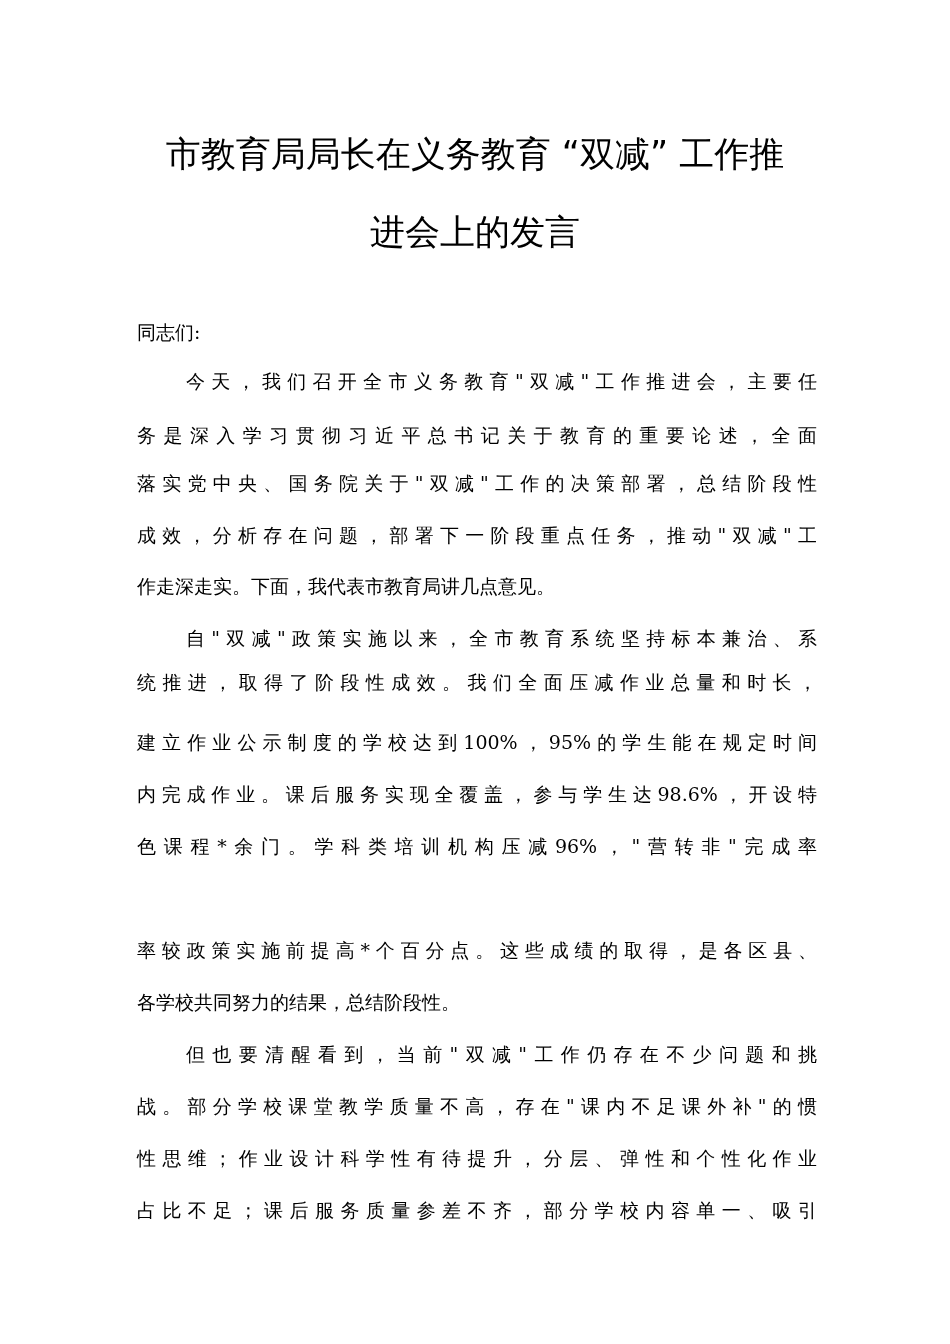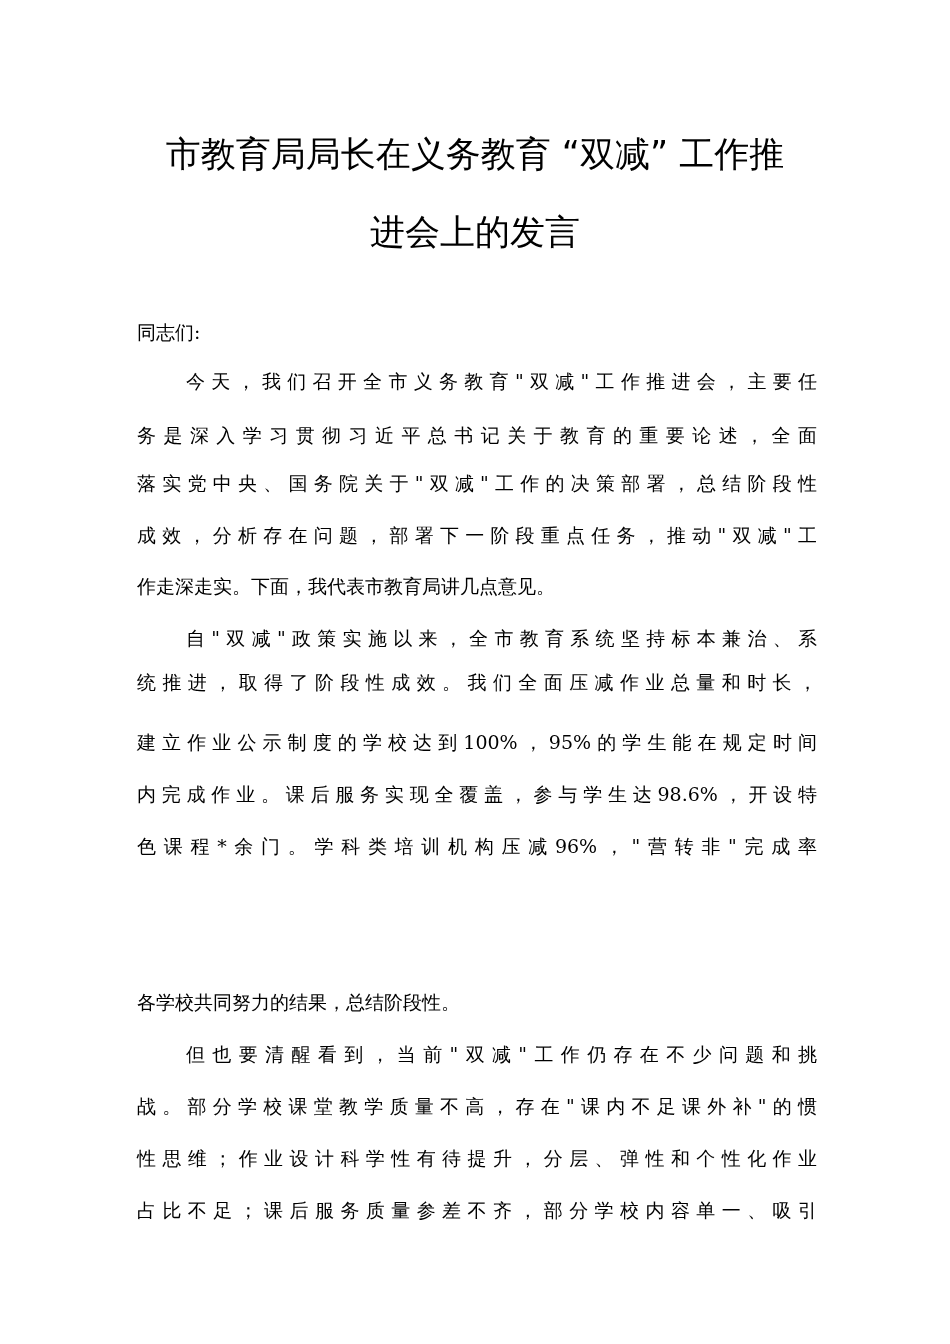--- a/index.html
+++ b/index.html
@@ -64,20 +64,21 @@
   <div class="body-line" style="top:420px;">务是深入学习贯彻习近平总书记关于教育的重要论述，全面</div>
   <div class="body-line" style="top:468px;">落实党中央、国务院关于"双减"工作的决策部署，总结阶段性</div>
   <div class="body-line" style="top:520px;">成效，分析存在问题，部署下一阶段重点任务，推动"双减"工</div>
   <div class="body-line last" style="top:571px;">作走深走实。下面，我代表市教育局讲几点意见。</div>
 
   <div class="body-line indent" style="top:623px;">自"双减"政策实施以来，全市教育系统坚持标本兼治、系</div>
   <div class="body-line" style="top:667px;">统推进，取得了阶段性成效。我们全面压减作业总量和时长，</div>
   <div class="body-line" style="top:727px;">建立作业公示制度的学校达到100%，95%的学生能在规定时间</div>
   <div class="body-line" style="top:779px;">内完成作业。课后服务实现全覆盖，参与学生达98.6%，开设特</div>
   <div class="body-line" style="top:831px;">色课程*余门。学科类培训机构压减96%，"营转非"完成率</div>
+  <div class="body-line" style="top:935px;">率较政策实施前提高*个百分点。这些成绩的取得，是各区县、</div>
   <div class="body-line last" style="top:987px;">各学校共同努力的结果，总结阶段性。</div>
 
   <div class="body-line indent" style="top:1039px;">但也要清醒看到，当前"双减"工作仍存在不少问题和挑</div>
   <div class="body-line" style="top:1091px;">战。部分学校课堂教学质量不高，存在"课内不足课外补"的惯</div>
   <div class="body-line" style="top:1143px;">性思维；作业设计科学性有待提升，分层、弹性和个性化作业</div>
   <div class="body-line" style="top:1195px;">占比不足；课后服务质量参差不齐，部分学校内容单一、吸引</div>
 
 </div>
 
 </body></html>

